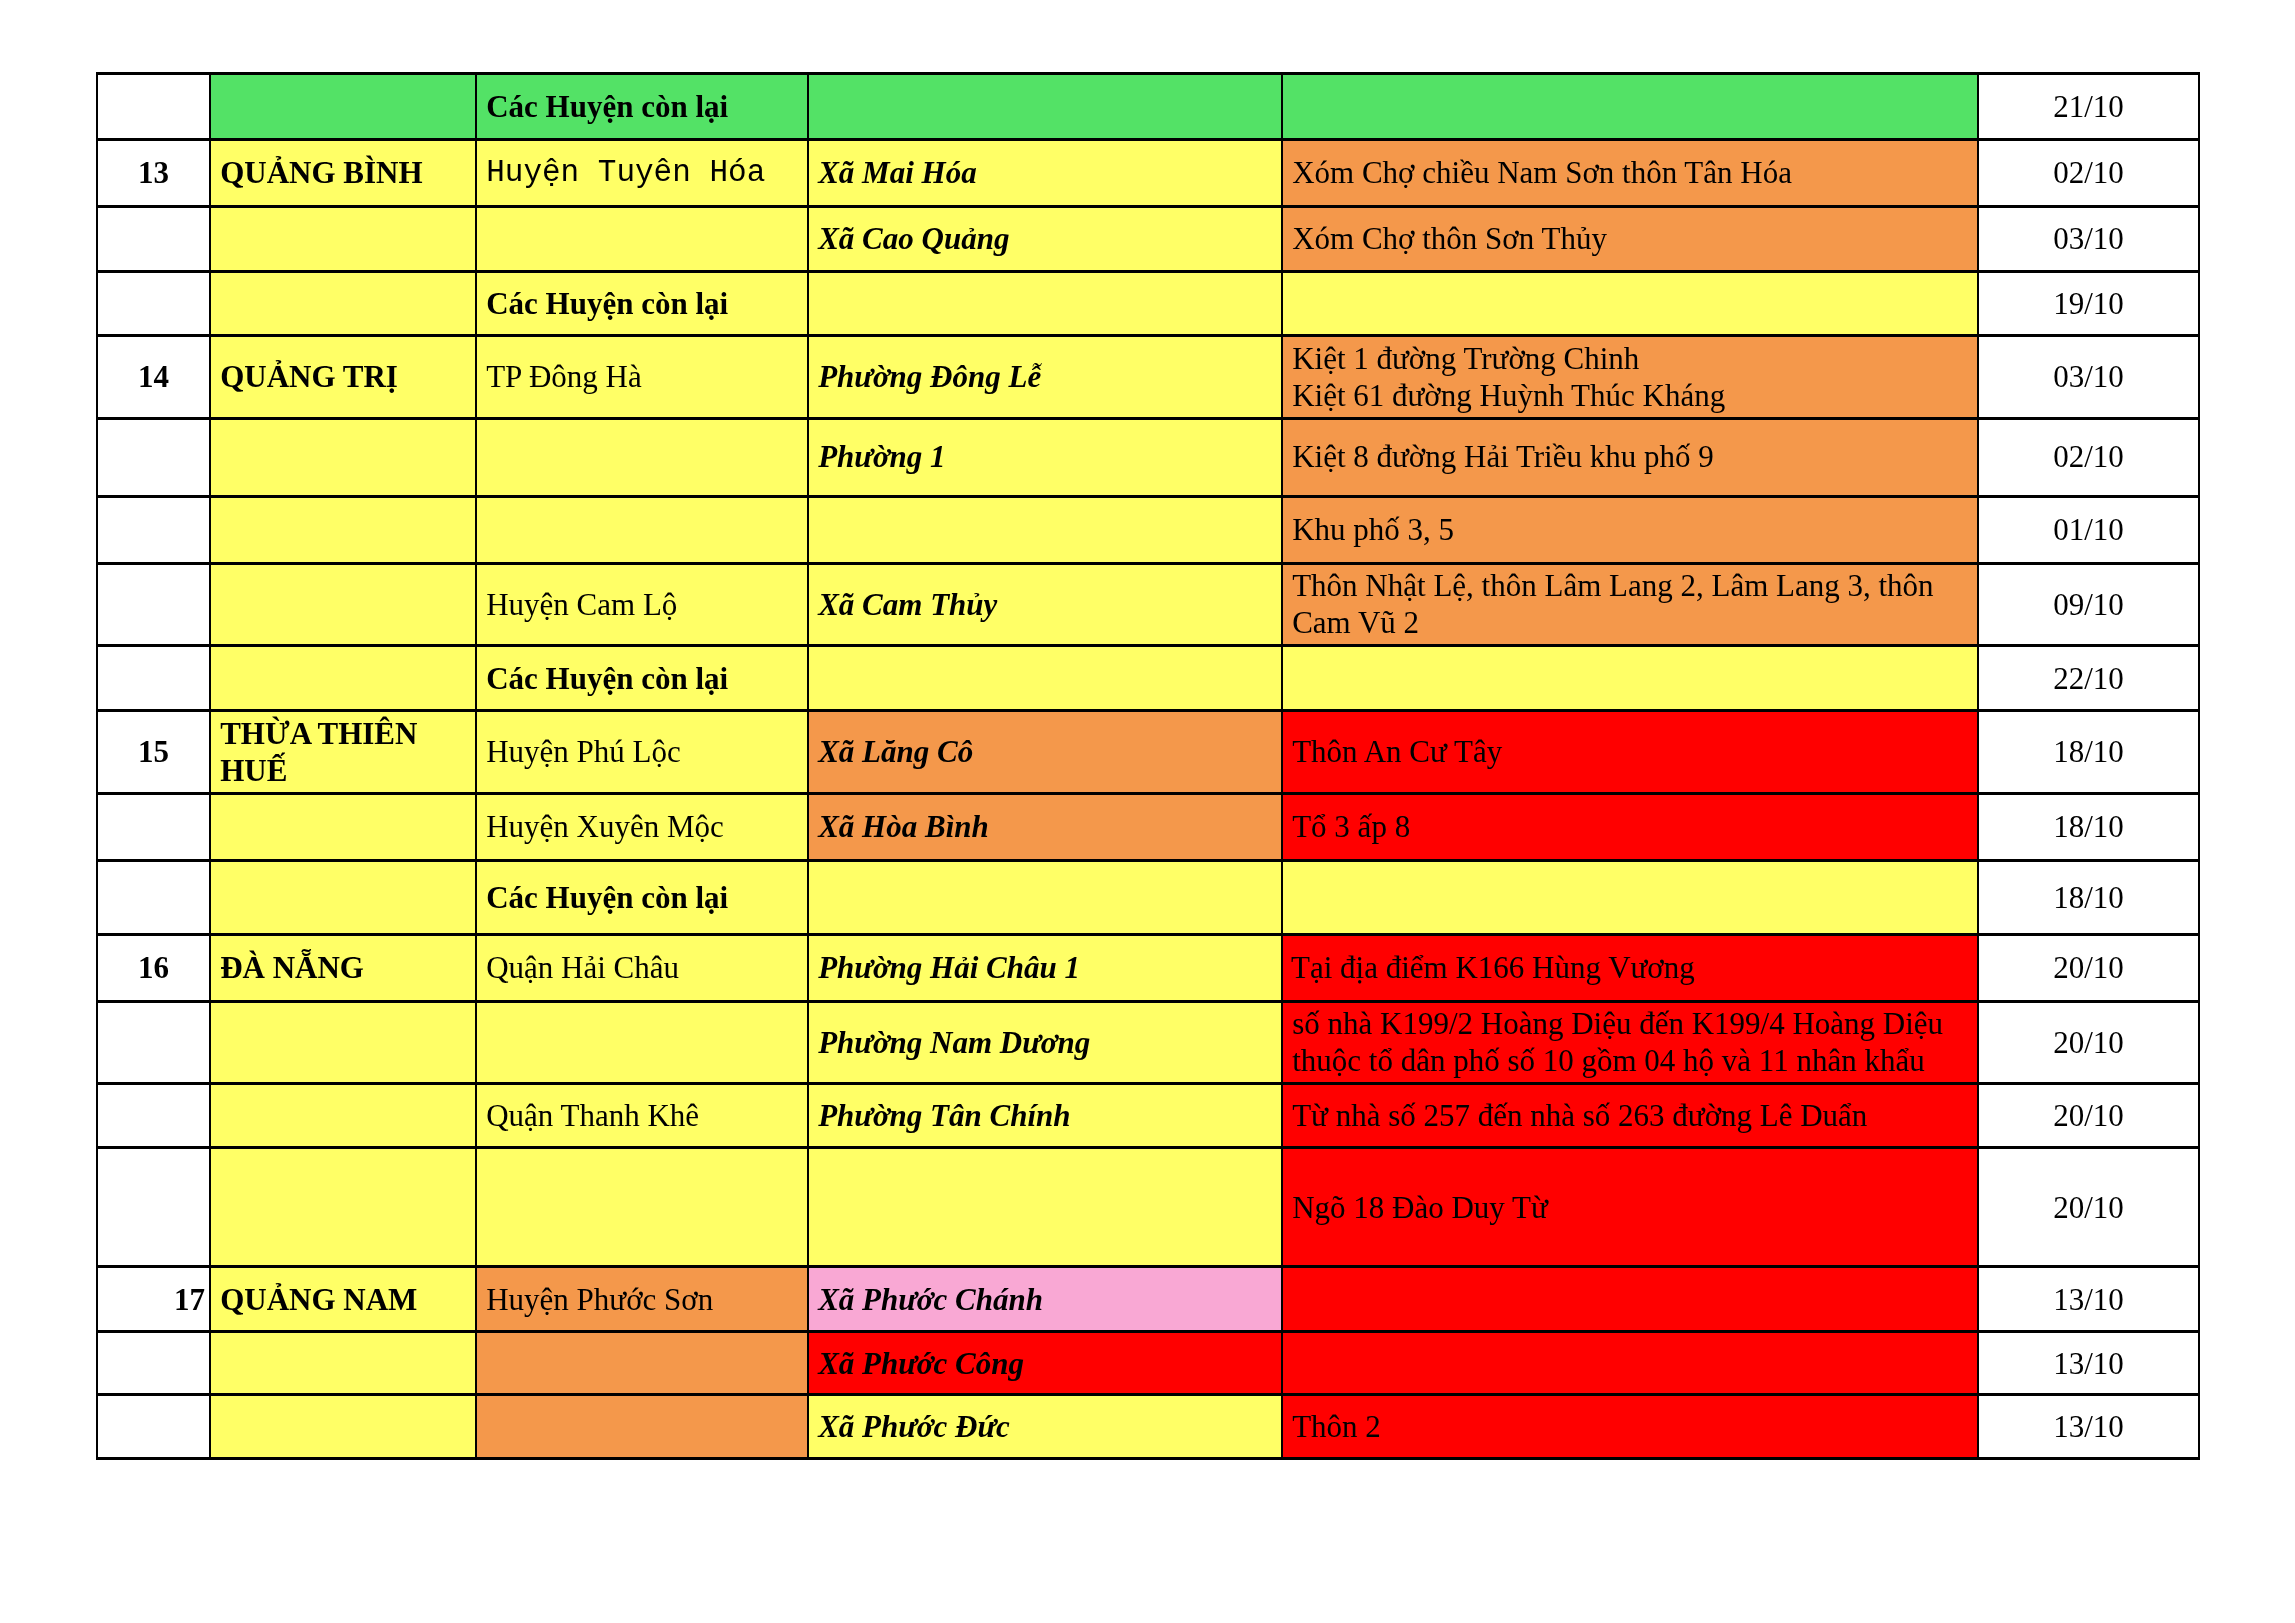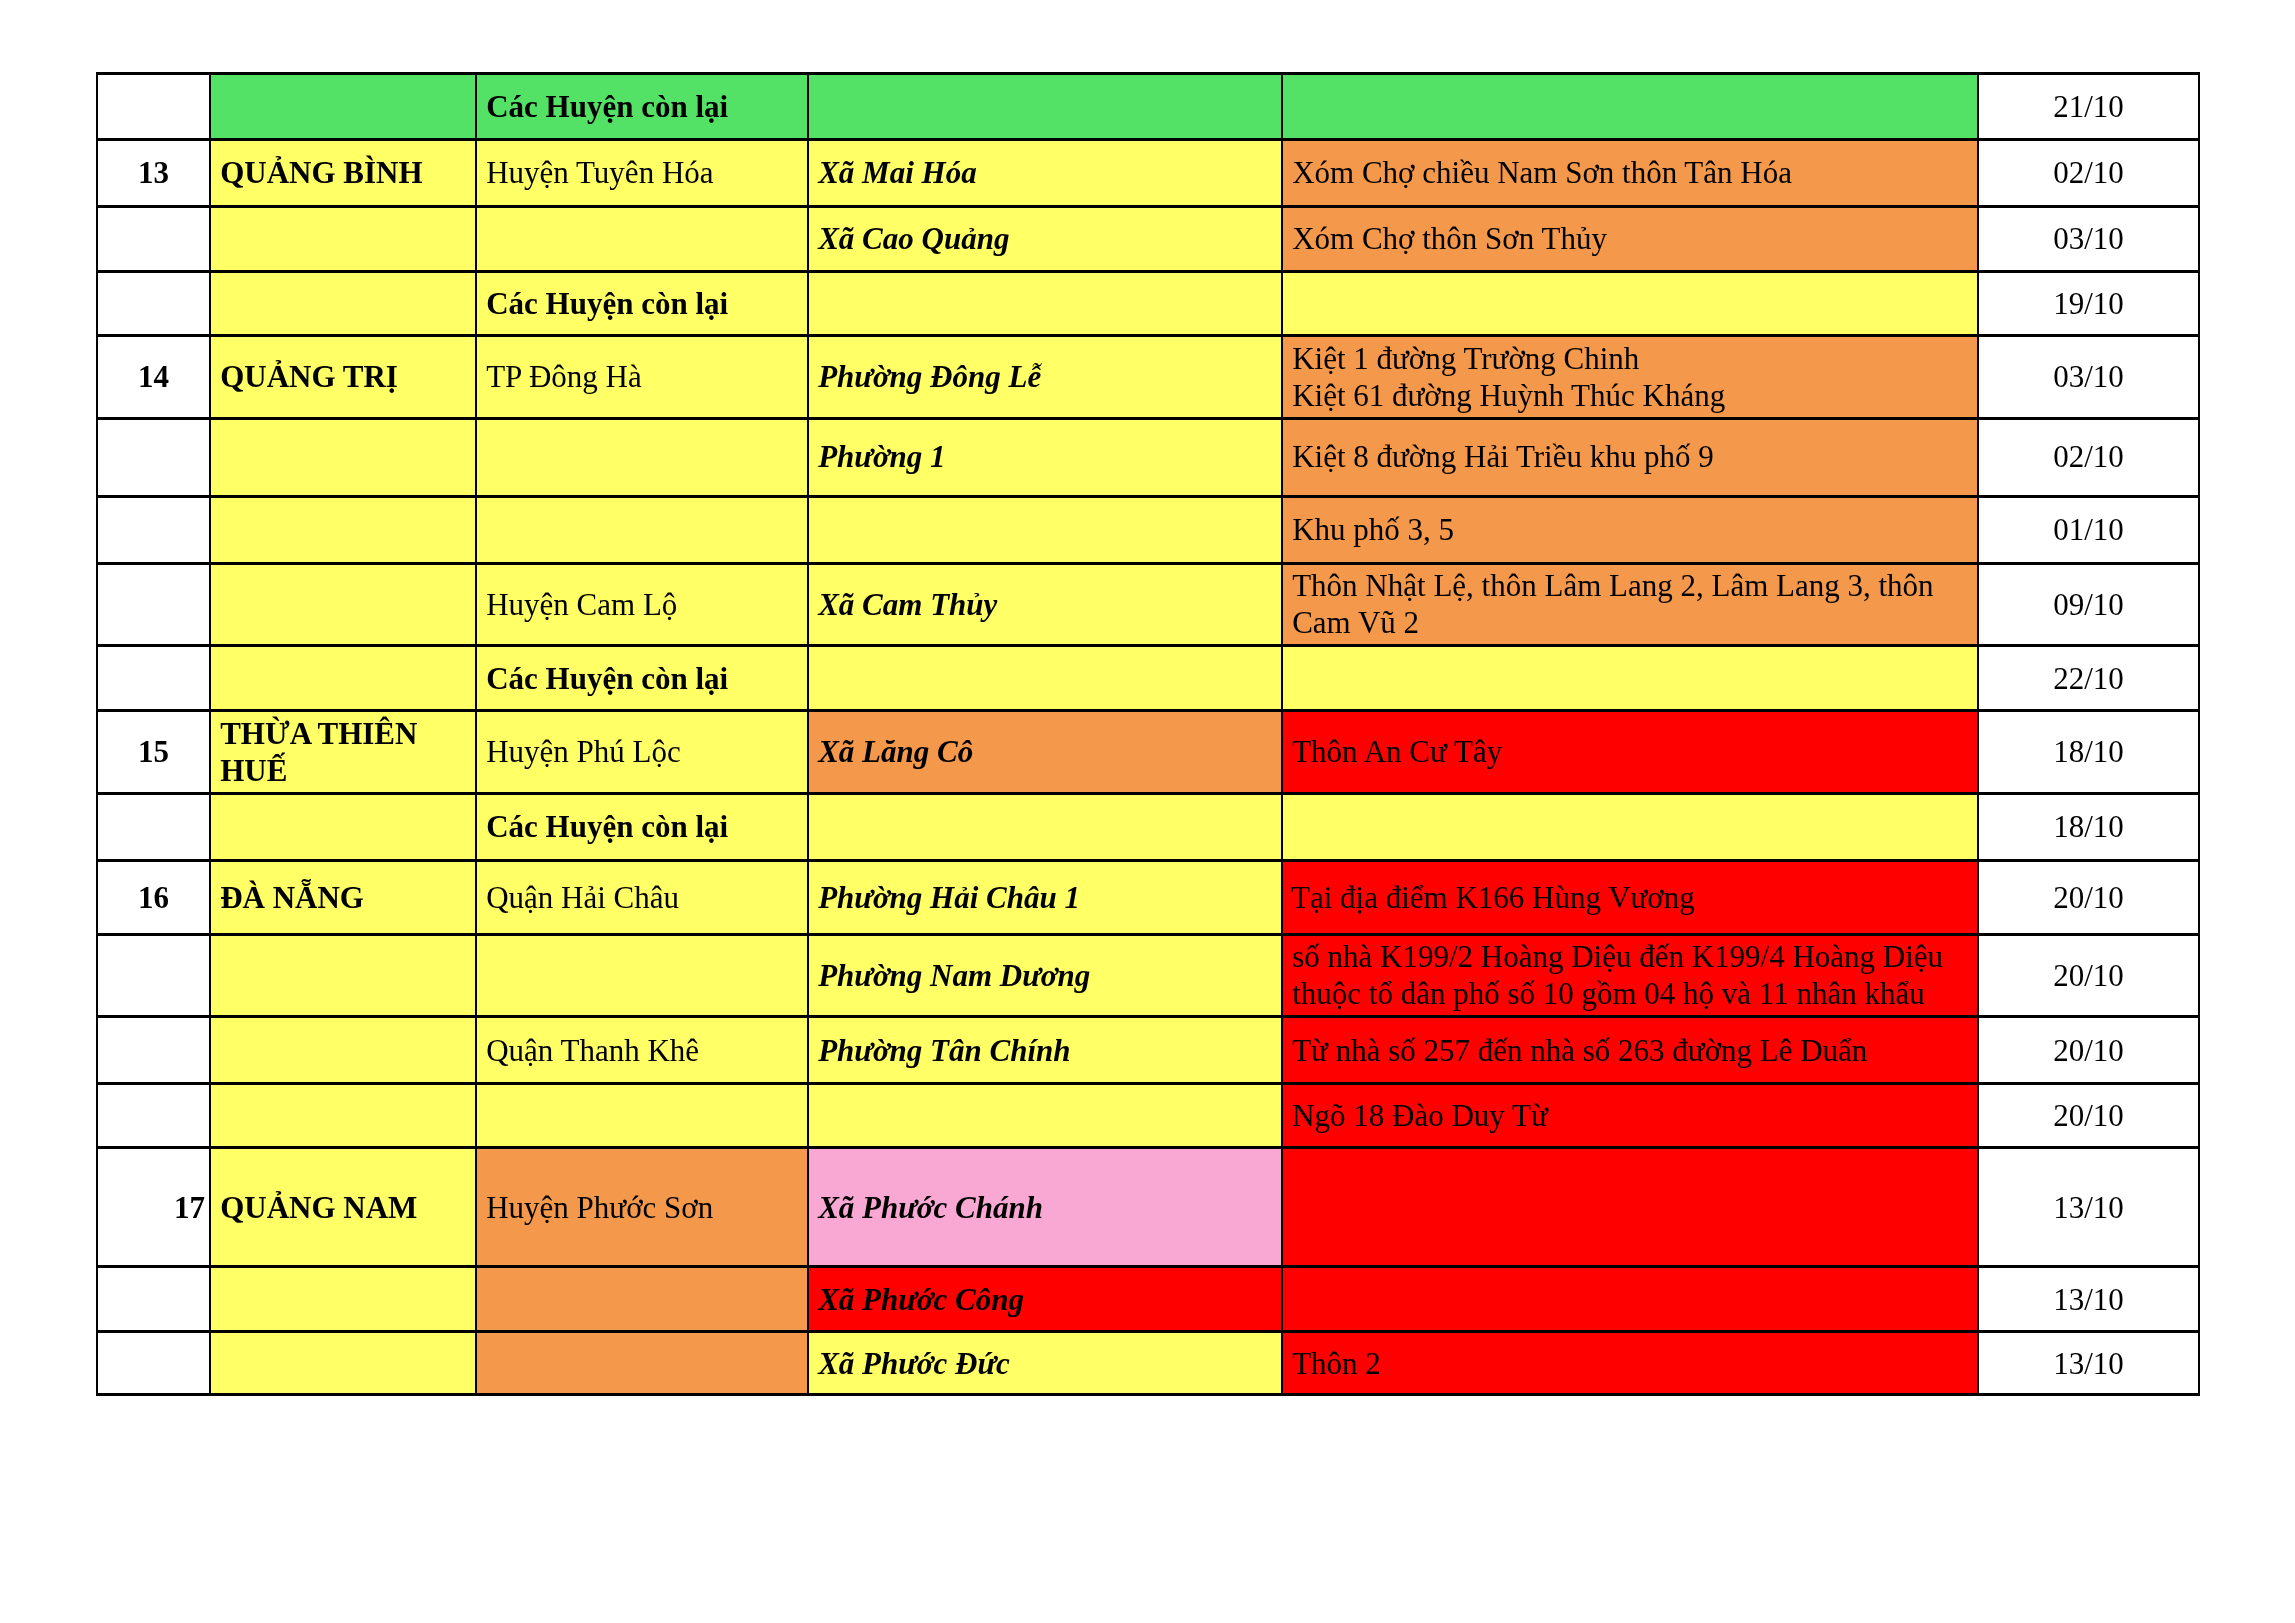--- a/index.html
+++ b/index.html
@@ -61,21 +61,21 @@
           <td style="background-color: rgb(255, 255, 255);"></td>
           <td style="background-color: rgb(83, 226, 102);"></td>
           <td class="b" style="background-color: rgb(83, 226, 102);">Các Huyện còn lại</td>
           <td style="background-color: rgb(83, 226, 102);"></td>
           <td style="background-color: rgb(83, 226, 102);"></td>
           <td style="background-color: rgb(255, 255, 255);">21/10</td>
         </tr>
         <tr>
           <td style="background-color: rgb(255, 255, 255);">13</td>
           <td class="b" style="background-color: rgb(255, 255, 102);">QUẢNG BÌNH</td>
-          <td style="background-color: rgb(255, 255, 102);">Huyện Tuyên Hóa</td>
+          <td style="background-color: rgb(255, 255, 102); font-family: Liberation Mono, monospace;">Huyện Tuyên Hóa</td>
           <td class="bi" style="background-color: rgb(255, 255, 102);">Xã Mai Hóa</td>
           <td style="background-color: rgb(244, 152, 75);">Xóm Chợ chiều Nam Sơn thôn Tân Hóa</td>
           <td style="background-color: rgb(255, 255, 255);">02/10</td>
         </tr>
         <tr>
           <td style="background-color: rgb(255, 255, 255);"></td>
           <td style="background-color: rgb(255, 255, 102);"></td>
           <td style="background-color: rgb(255, 255, 102);"></td>
           <td class="bi" style="background-color: rgb(255, 255, 102);">Xã Cao Quảng</td>
           <td style="background-color: rgb(244, 152, 75);">Xóm Chợ thôn Sơn Thủy</td>
@@ -134,20 +134,28 @@
           <td style="background-color: rgb(255, 255, 255);">15</td>
           <td class="b" style="background-color: rgb(255, 255, 102);">THỪA THIÊN HUẾ</td>
           <td style="background-color: rgb(255, 255, 102);">Huyện Phú Lộc</td>
           <td class="bi" style="background-color: rgb(244, 152, 75);">Xã Lăng Cô</td>
           <td style="background-color: rgb(255, 0, 0);">Thôn An Cư Tây</td>
           <td style="background-color: rgb(255, 255, 255);">18/10</td>
         </tr>
         <tr>
           <td style="background-color: rgb(255, 255, 255);"></td>
           <td style="background-color: rgb(255, 255, 102);"></td>
+          <td style="background-color: rgb(255, 255, 102);">Huyện Xuyên Mộc</td>
+          <td class="bi" style="background-color: rgb(244, 152, 75);">Xã Hòa Bình</td>
+          <td style="background-color: rgb(255, 0, 0);">Tổ 3 ấp 8</td>
+          <td style="background-color: rgb(255, 255, 255);">18/10</td>
+        </tr>
+        <tr>
+          <td style="background-color: rgb(255, 255, 255);"></td>
+          <td style="background-color: rgb(255, 255, 102);"></td>
           <td class="b" style="background-color: rgb(255, 255, 102);">Các Huyện còn lại</td>
           <td style="background-color: rgb(255, 255, 102);"></td>
           <td style="background-color: rgb(255, 255, 102);"></td>
           <td style="background-color: rgb(255, 255, 255);">18/10</td>
         </tr>
         <tr>
           <td style="background-color: rgb(255, 255, 255);">16</td>
           <td class="b" style="background-color: rgb(255, 255, 102);">ĐÀ NẴNG</td>
           <td style="background-color: rgb(255, 255, 102);">Quận Hải Châu</td>
           <td class="bi" style="background-color: rgb(255, 255, 102);">Phường Hải Châu 1</td>

